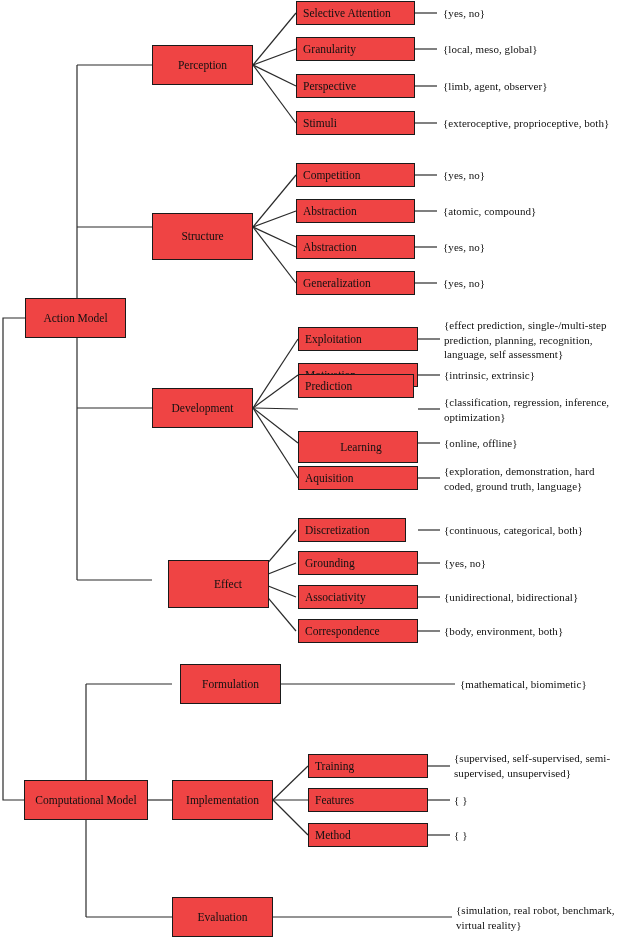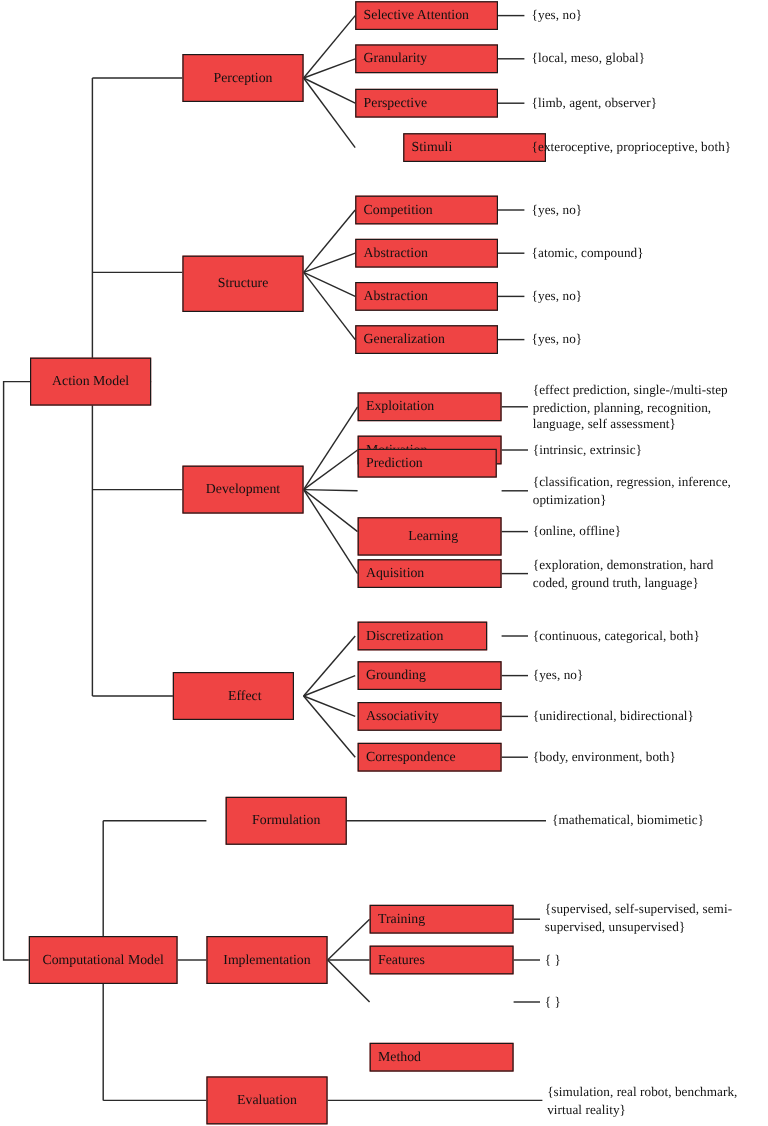--- a/index.html
+++ b/index.html
@@ -145,25 +145,25 @@
   </div>
 
   <div class="node center level2" style="left:152px; top:213px; width:101px; height:47px;">
     <span class="node-label">Structure</span>
   </div>
 
   <div class="node center level2" style="left:152px; top:388px; width:101px; height:40px;">
     <span class="node-label">Development</span>
   </div>
 
-  <div class="node center level2" style="left:144px; top:560px; width:101px; height:40px;padding-left:19px;">
+  <div class="node center level2" style="left:168px; top:560px; width:101px; height:48px;padding-left:19px;">
     <span class="node-label">Effect</span>
   </div>
 
-  <div class="node center level2" style="left:188px; top:664px; width:101px; height:40px;">
+  <div class="node center level2" style="left:180px; top:664px; width:101px; height:40px;">
     <span class="node-label">Formulation</span>
   </div>
 
   <div class="node center level2" style="left:172px; top:897px; width:101px; height:40px;">
     <span class="node-label">Evaluation</span>
   </div>
 
   <div class="node center level2" style="left:172px; top:780px; width:101px; height:40px;">
     <span class="node-label">Implementation</span>
   </div>
@@ -176,21 +176,21 @@
   <div class="node leftpad leaf" style="left:296px; top:37px; width:119px; height:24px;">
     <span class="node-label">Granularity</span>
   </div>
   <div class="value" style="left:443px; top:42px; width:195px;">{local, meso, global}</div>
 
   <div class="node leftpad leaf" style="left:296px; top:74px; width:119px; height:24px;">
     <span class="node-label">Perspective</span>
   </div>
   <div class="value" style="left:443px; top:79px; width:195px;">{limb, agent, observer}</div>
 
-  <div class="node leftpad leaf" style="left:296px; top:111px; width:119px; height:24px;margin-left:40px;">
+  <div class="node leftpad leaf" style="left:296px; top:111px; width:119px; height:24px;">
     <span class="node-label">Stimuli</span>
   </div>
   <div class="value" style="left:443px; top:116px; width:200px;">{exteroceptive, proprioceptive, both}</div>
 
   <div class="node leftpad leaf" style="left:296px; top:163px; width:119px; height:24px;">
     <span class="node-label">Competition</span>
   </div>
   <div class="value" style="left:443px; top:168px; width:195px;">{yes, no}</div>
 
   <div class="node leftpad leaf" style="left:296px; top:199px; width:119px; height:24px;">
@@ -263,21 +263,21 @@
     <span class="node-label">Training</span>
   </div>
   <div class="value" style="left:454px; top:751px; width:186px;">{supervised, self-supervised, semi-
 supervised, unsupervised}</div>
 
   <div class="node leftpad leaf" style="left:308px; top:788px; width:120px; height:24px;">
     <span class="node-label">Features</span>
   </div>
   <div class="value" style="left:454px; top:793px; width:186px;">{ }</div>
 
-  <div class="node leftpad leaf" style="left:308px; top:823px; width:120px; height:24px;margin-top:46px;">
+  <div class="node leftpad leaf" style="left:308px; top:823px; width:120px; height:24px;">
     <span class="node-label">Method</span>
   </div>
   <div class="value" style="left:454px; top:828px; width:186px;">{ }</div>
 
   <div class="value" style="left:456px; top:903px; width:184px;">{simulation, real robot, benchmark,
 virtual reality}</div>
 
 </div>
 
 </body></html>

